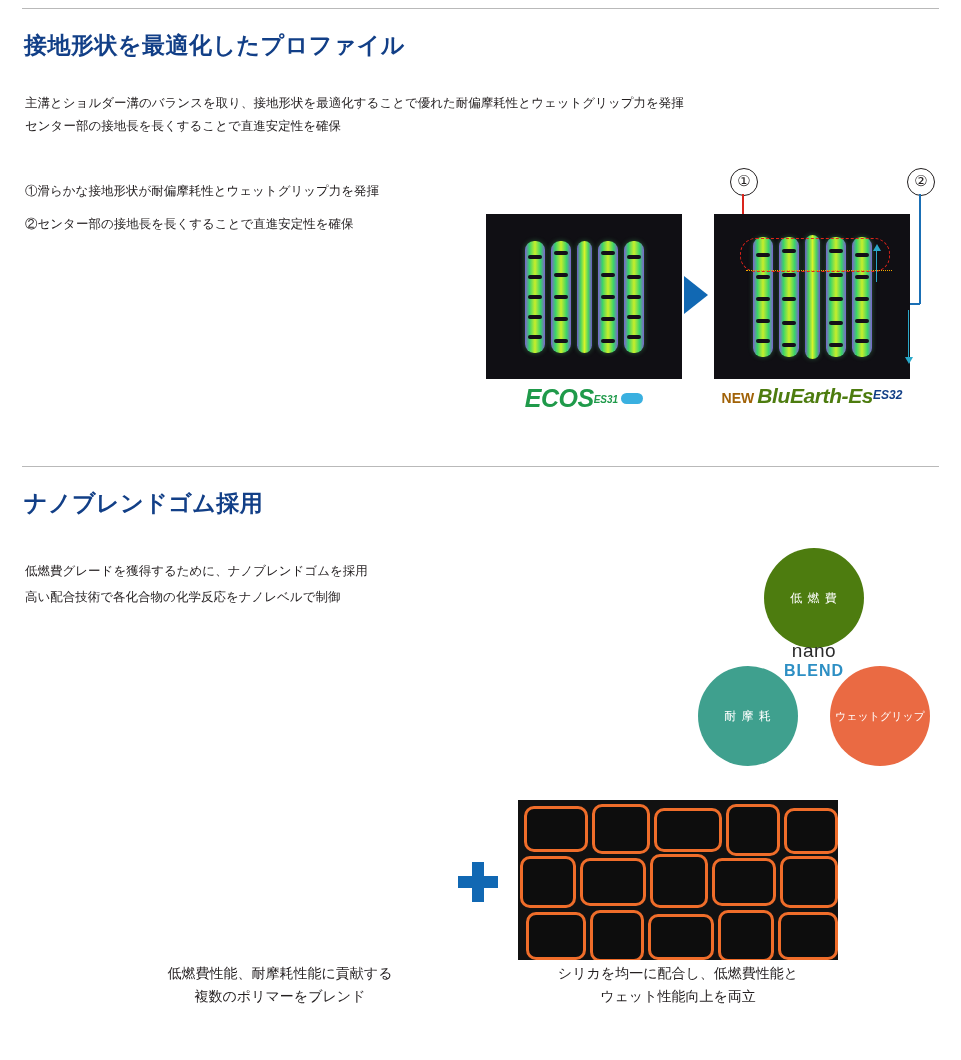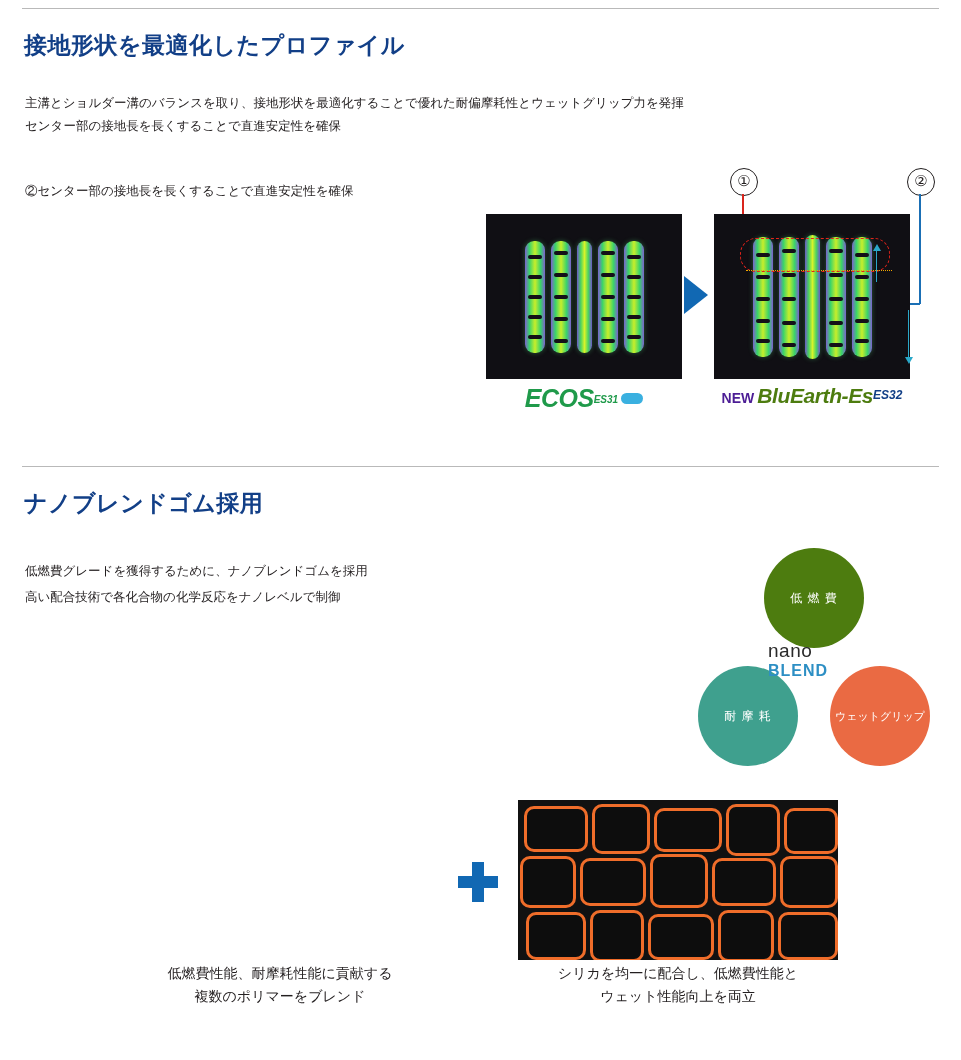--- a/index.html
+++ b/index.html
@@ -126,21 +126,21 @@
     color: #1f9a4a;
     font-size: 25px;
     letter-spacing: -0.5px;
   }
   .brand .eco-sub {
     color: #1f9a4a;
     font-size: 10px;
     vertical-align: 4px;
   }
   .brand .newtag {
-    color: #4c1d95;
+    color: #a16207;
     font-size: 14px;
     font-style: normal;
     font-weight: bold;
     margin-right: 3px;
   }
   .brand .blue {
     color: #4d7c0f;
     font-size: 21px;
     letter-spacing: -0.4px;
   }
@@ -261,20 +261,21 @@
     left: 140px; top: 118px;
     width: 100px; height: 100px;
     background: #ea6a43;
     font-size: 11px;
     letter-spacing: 0;
   }
   .trefoil-center {
     position: absolute;
     left: 78px; top: 92px;
     width: 92px;
+    text-align: center;
     line-height: 1.15;
   }
   .trefoil-center .n {
     font-size: 19px;
     color: #2b2b2b;
     letter-spacing: 0.5px;
   }
   .trefoil-center .b {
     font-size: 16px;
     color: #2d8fc4;
@@ -348,20 +349,21 @@
 <div class="page">
 
   <div class="rule top"></div>
 
   <h2 class="section-title title1">接地形状を最適化したプロファイル</h2>
 
   <div class="para para1" style="white-space:pre-line;">主溝とショルダー溝のバランスを取り、接地形状を最適化することで優れた耐偏摩耗性とウェットグリップ力を発揮
 センター部の接地長を長くすることで直進安定性を確保</div>
 
   <div class="para para2">
+    <div>①滑らかな接地形状が耐偏摩耗性とウェットグリップ力を発揮</div>
     <div>②センター部の接地長を長くすることで直進安定性を確保</div>
   </div>
 
   <div class="callout-num c1">①</div>
   <div class="callout-num c2">②</div>
   <div class="lead-line l1"></div>
   <div class="lead-blue v"></div>
   <div class="lead-blue h"></div>
 
   <div class="thermo-wrap">

